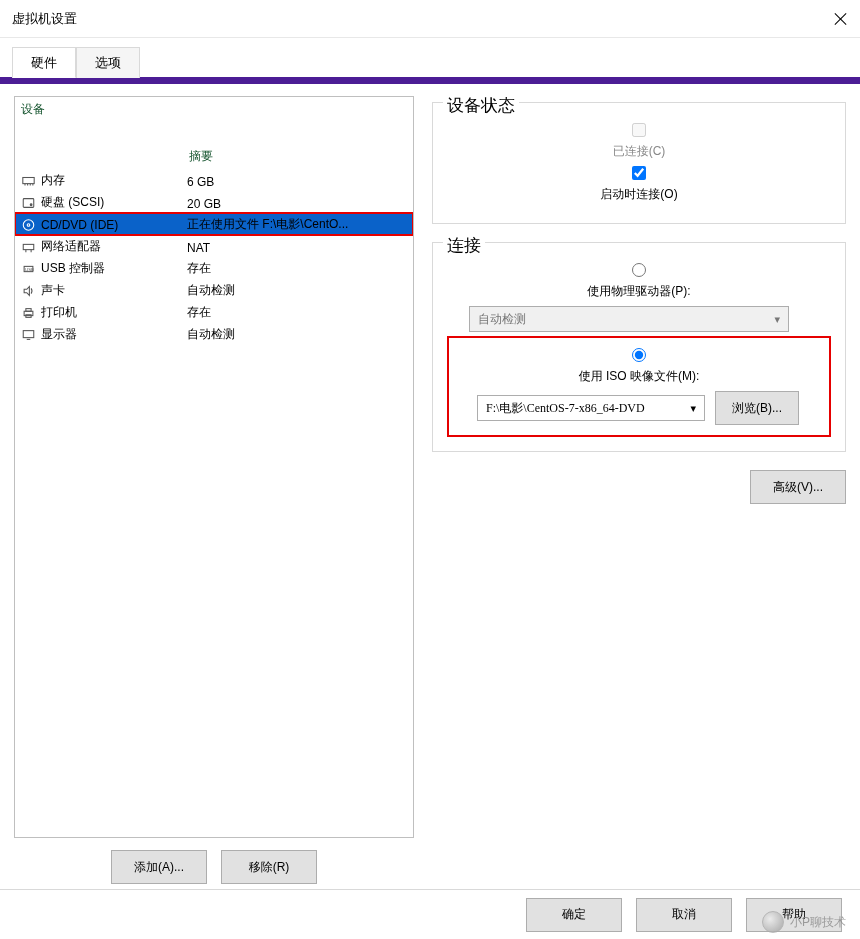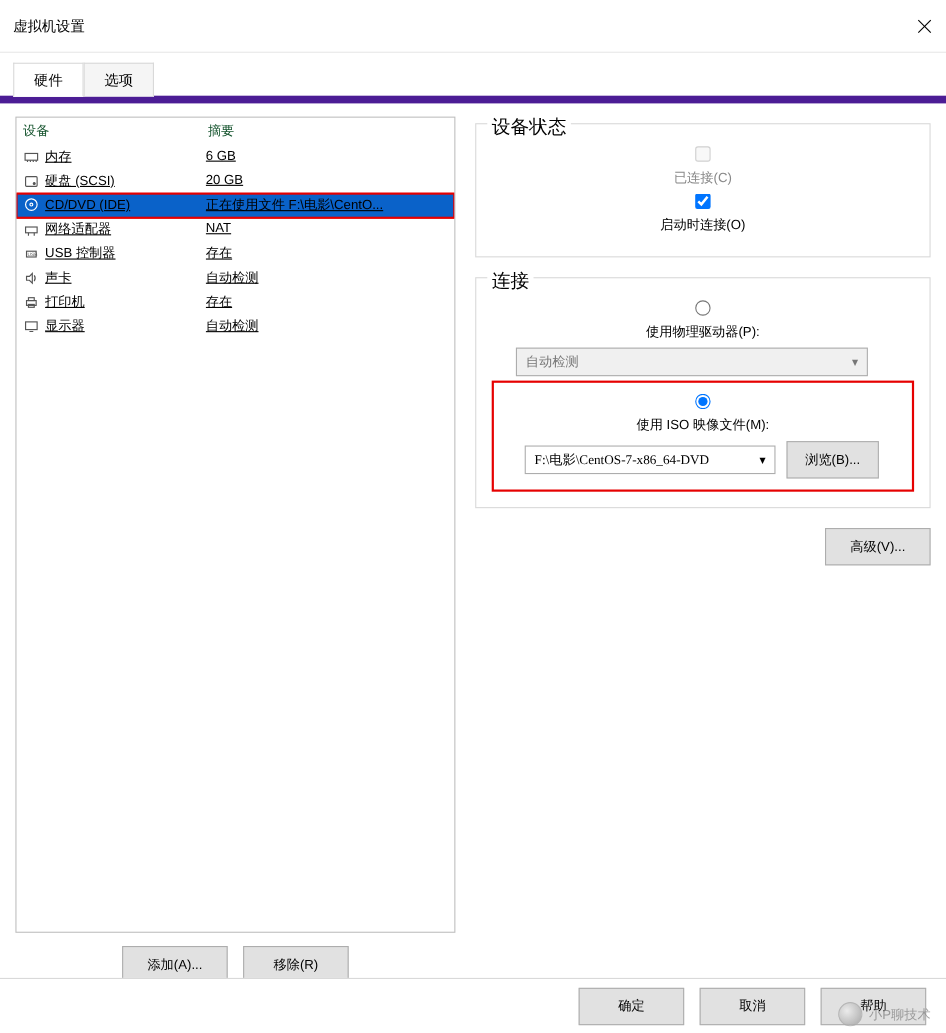--- a/index.html
+++ b/index.html
@@ -6,21 +6,21 @@
 body {
   font-family: "Microsoft YaHei", "Segoe UI", Tahoma, sans-serif;
   font-size: 12px;
   background: #fff;
   width: 860px;
   height: 939px;
   overflow: hidden;
   position: relative;
 }
 .titlebar {
-  height: 48px;
+  height: 38px;
   display: flex;
   align-items: center;
   padding: 0 12px;
   border-bottom: 1px solid #e8e8e8;
 }
 .titlebar .title { flex: 1; font-size: 13px; color: #000; }
 .titlebar .close {
   width: 14px; height: 14px;
   position: relative;
   cursor: pointer;
@@ -72,28 +72,27 @@
   background: #fff;
   overflow: hidden;
 }
 .hw-head {
   display: flex;
   font-size: 12px;
   color: #14532d;
   padding: 4px 6px;
 }
 .hw-head .c1 { width: 168px; }
-.hw-head .c2 { flex: 1; }
+.hw-head .c2 { flex: 1; margin-top: 47px; }
 .hw-row {
   display: flex;
-  align-items: flex-start;
+  align-items: flex-end;
   padding: 2px 4px;
   height: 22px;
   cursor: pointer;
-  text-decoration: underline;
 }
 .hw-row .ico {
   width: 18px; height: 16px;
   display: inline-flex; align-items: center; justify-content: center;
   margin-right: 4px;
   color: #555;
 }
 .hw-row .c1 { width: 168px; display: flex; align-items: center; }
 .hw-row .c2 { flex: 1; white-space: nowrap; overflow: hidden; text-overflow: ellipsis; }
 .hw-row.selected {

